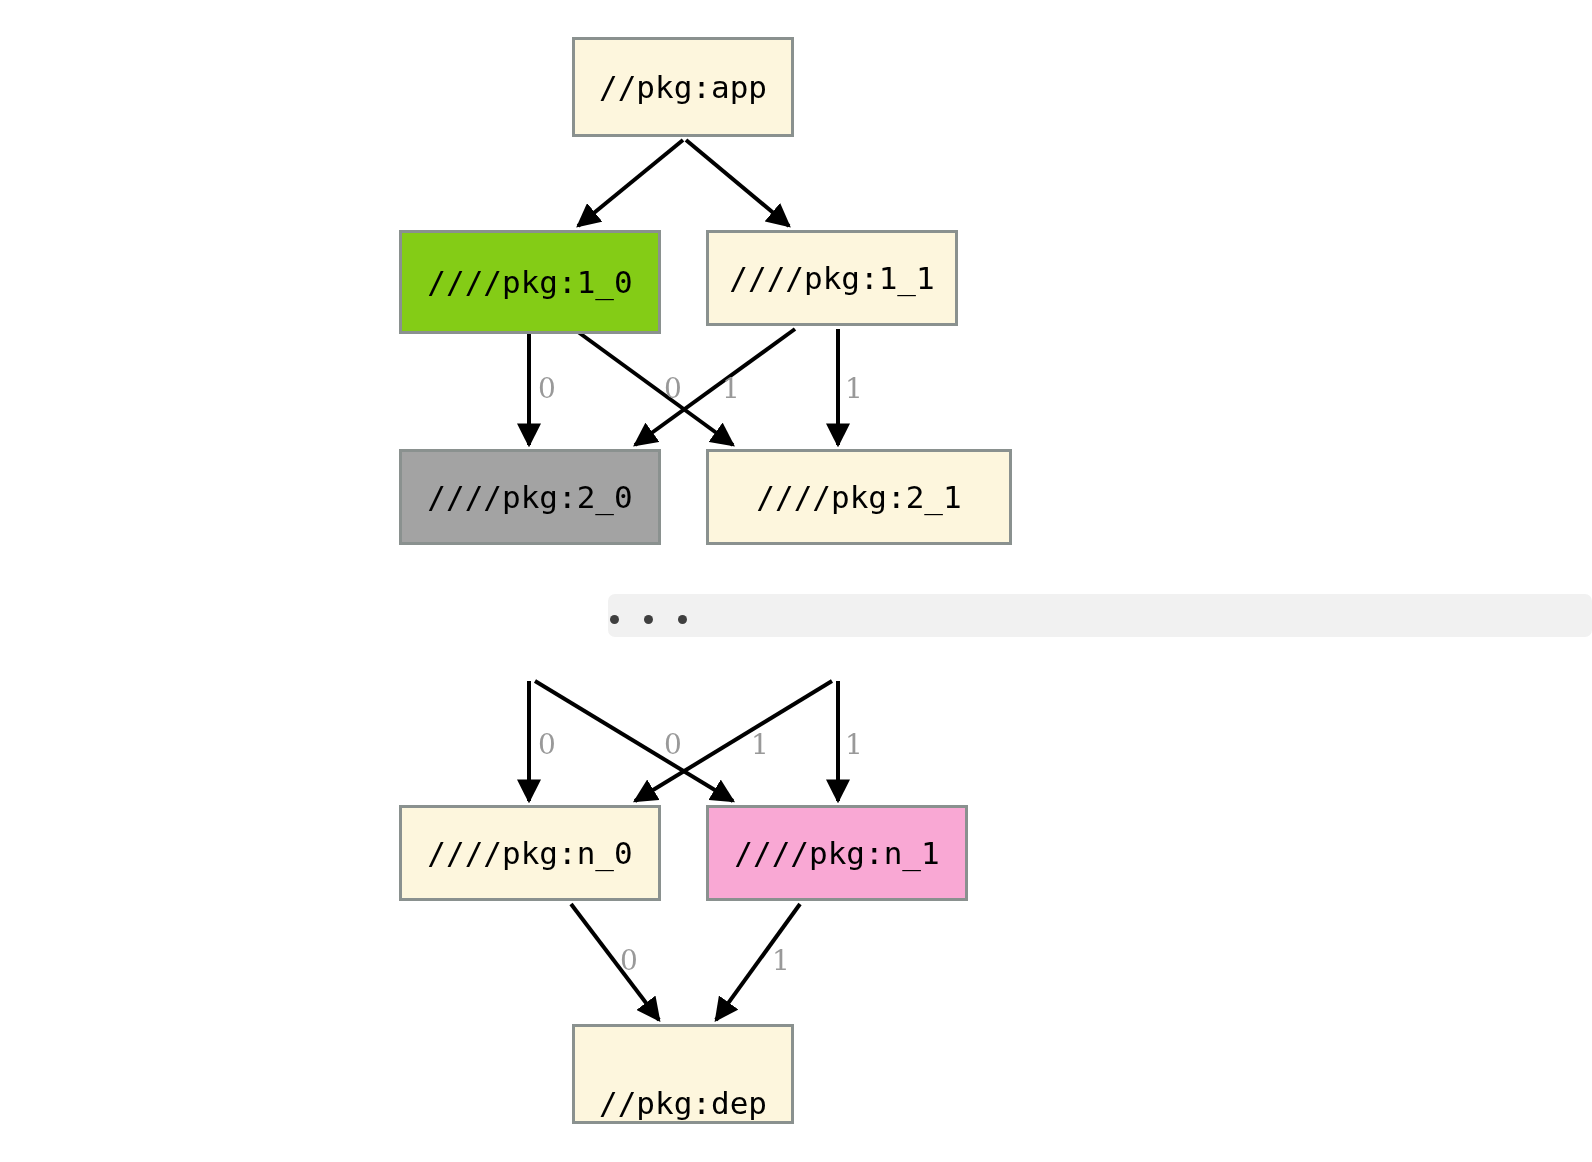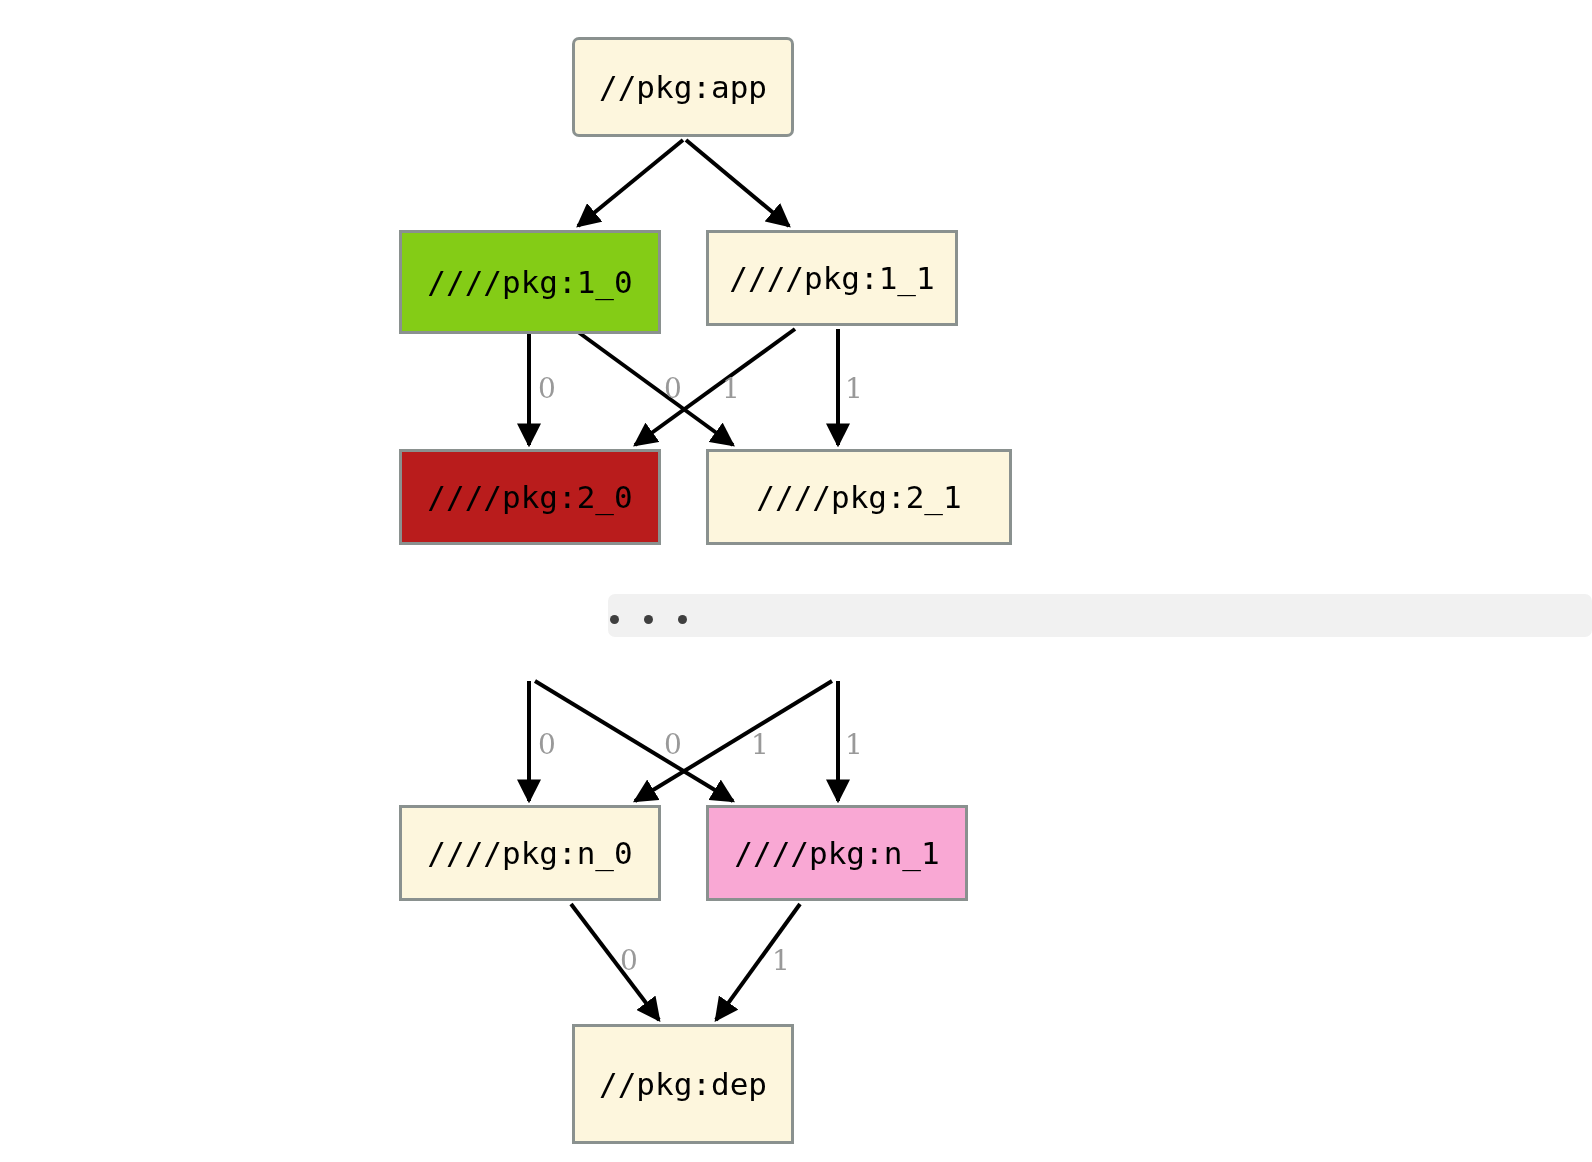--- a/index.html
+++ b/index.html
@@ -89,42 +89,42 @@
         <line x1="529" y1="681" x2="529" y2="801" stroke="#000000" stroke-width="4" marker-end="url(#arrow)"></line>
         <line x1="535" y1="681" x2="733" y2="801" stroke="#000000" stroke-width="4" marker-end="url(#arrow)"></line>
         <line x1="832" y1="681" x2="635" y2="801" stroke="#000000" stroke-width="4" marker-end="url(#arrow)"></line>
         <line x1="838" y1="681" x2="838" y2="801" stroke="#000000" stroke-width="4" marker-end="url(#arrow)"></line>
         <line x1="571" y1="904" x2="659" y2="1020" stroke="#000000" stroke-width="4" marker-end="url(#arrow)"></line>
         <line x1="800" y1="904" x2="716" y2="1020" stroke="#000000" stroke-width="4" marker-end="url(#arrow)"></line>
       </g>
   </svg>
 
   <div id="nodes-layer">
-      <div class="node-box" style="left: 572px; top: 37px; width: 222px; height: 100px; background: rgb(253, 246, 221); border-color: rgb(138, 145, 143); border-radius: 7px;">
+      <div class="node-box" style="left: 572px; top: 37px; width: 222px; height: 100px; background: rgb(253, 246, 221); border-color: rgb(138, 145, 143);">
         <span>//pkg:app</span>
       </div>
       <div class="node-box" style="left: 399px; top: 230px; width: 262px; height: 104px; background: #84cc16; border-color: rgb(138, 145, 143);">
         <span>////pkg:1_0</span>
       </div>
       <div class="node-box" style="left: 706px; top: 230px; width: 252px; height: 96px; background: rgb(253, 246, 221); border-color: rgb(138, 145, 143);">
         <span>////pkg:1_1</span>
       </div>
-      <div class="node-box" style="left: 399px; top: 449px; width: 262px; height: 96px; background: #b91c1c; border-color: rgb(138, 145, 143);">
+      <div class="node-box" style="left: 399px; top: 449px; width: 262px; height: 96px; background: #a3a3a3; border-color: rgb(138, 145, 143);">
         <span>////pkg:2_0</span>
       </div>
       <div class="node-box" style="left: 706px; top: 449px; width: 306px; height: 96px; background: rgb(253, 246, 221); border-color: rgb(138, 145, 143);">
         <span>////pkg:2_1</span>
       </div>
       <div class="node-box" style="left: 399px; top: 805px; width: 262px; height: 96px; background: rgb(253, 246, 221); border-color: rgb(138, 145, 143); text-align: center;">
         <span>////pkg:n_0</span>
       </div>
       <div class="node-box" style="left: 706px; top: 805px; width: 262px; height: 96px; background: #f9a8d4; border-color: rgb(138, 145, 143);">
         <span>////pkg:n_1</span>
       </div>
-      <div class="node-box" style="left: 572px; top: 1024px; width: 222px; height: 120px; background: rgb(253, 246, 221); border-color: rgb(138, 145, 143);">
+      <div class="node-box" style="left: 572px; top: 1024px; width: 222px; height: 100px; background: rgb(253, 246, 221); border-color: rgb(138, 145, 143); align-items: flex-end;">
         <span>//pkg:dep</span>
       </div>
     </div>
 
   <div class="truncation-band" id="trunc-band" style="left: 608px; top: 594px; width: 984px; height: 43px; background: rgb(241, 241, 241);"></div>
   <div class="truncation-dots" id="trunc-dots" style="left: 610px; top: 615px;">
     <span class="dot"></span>
     <span class="dot"></span>
     <span class="dot"></span>
   </div>

